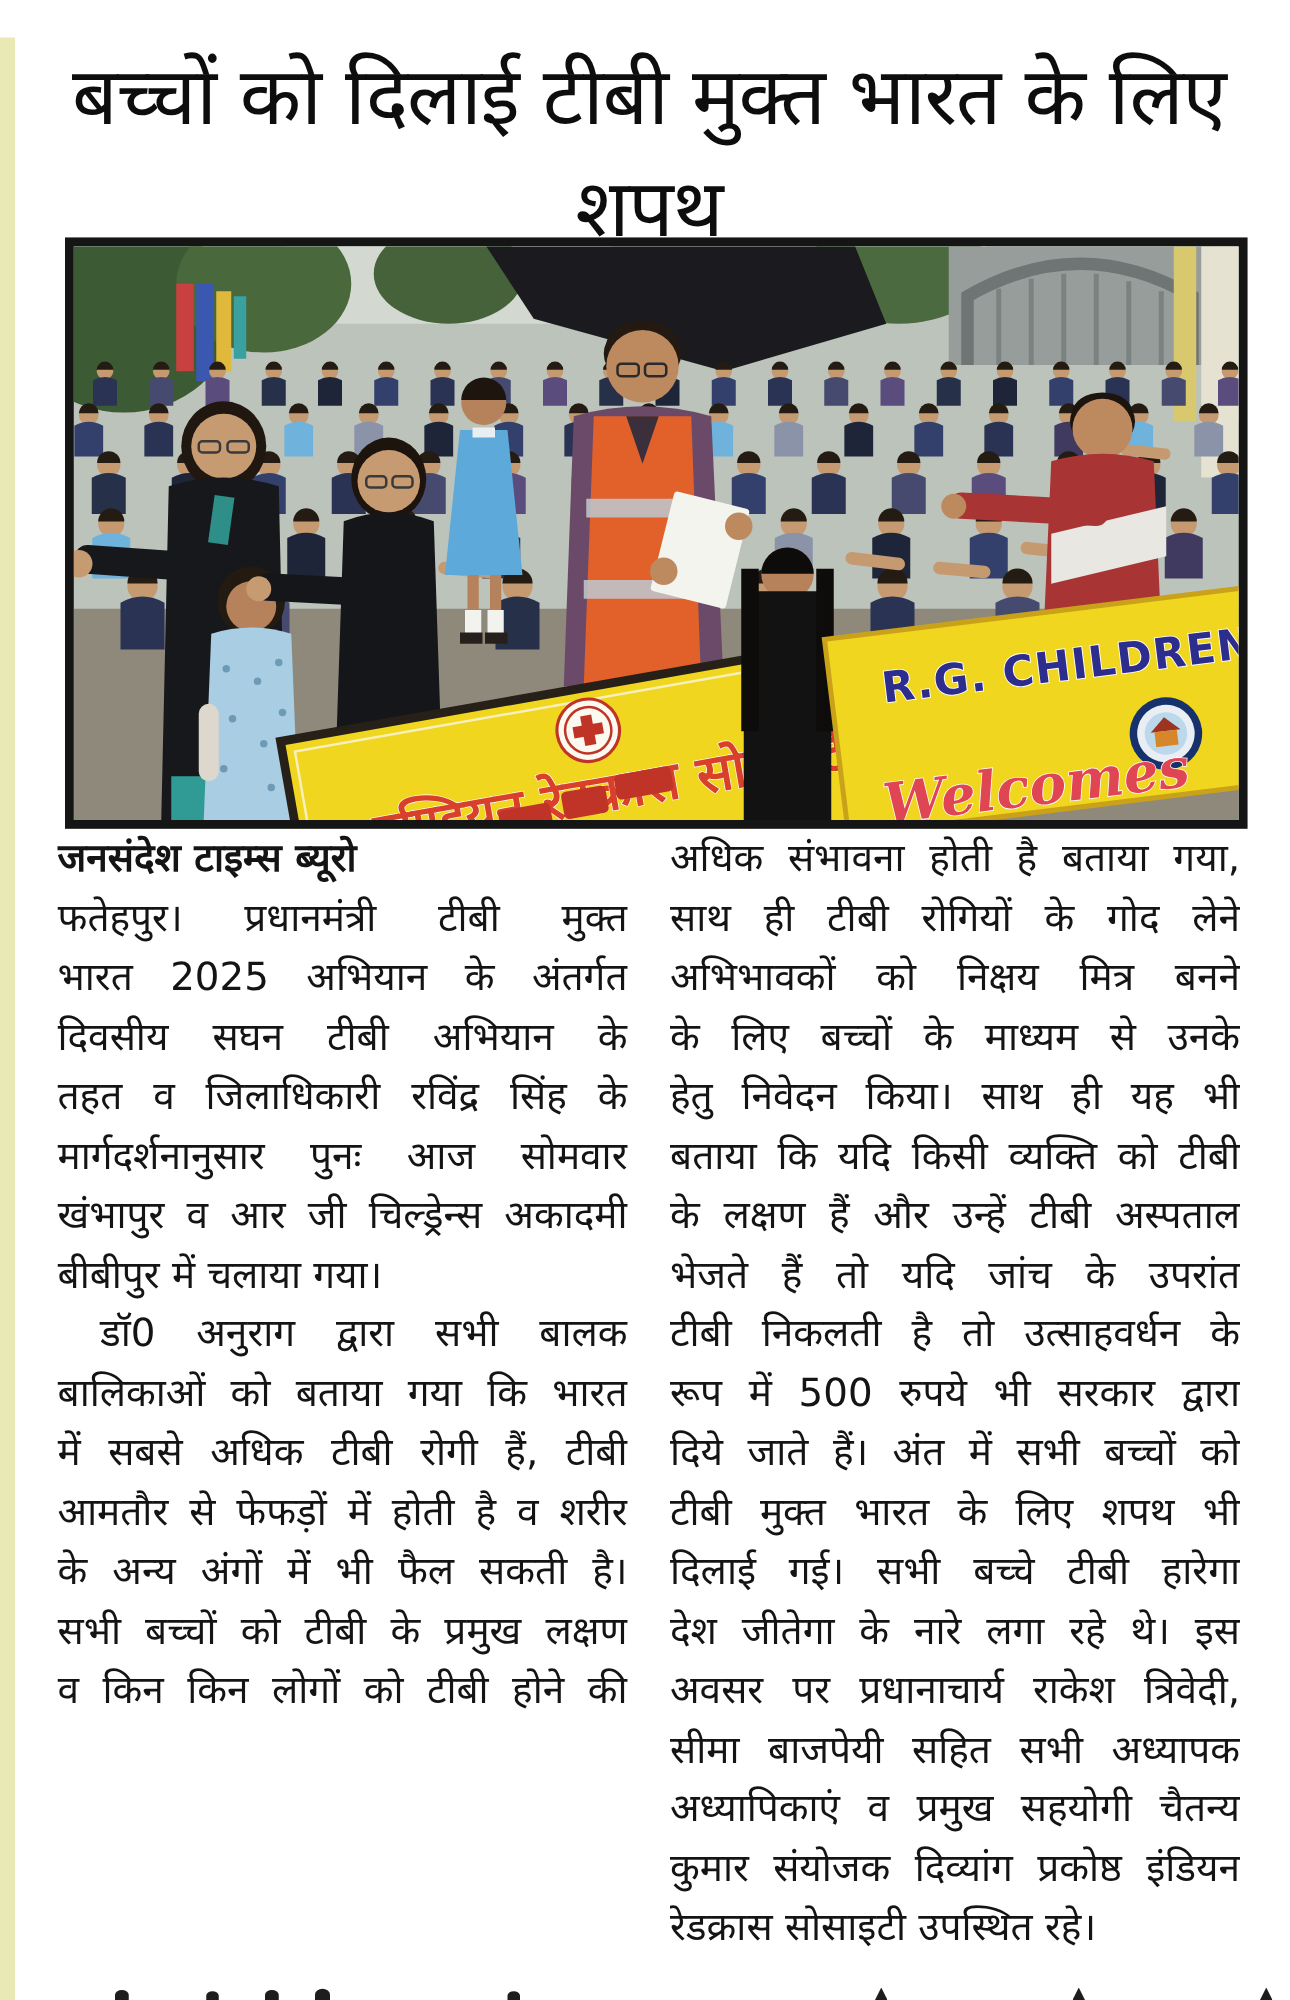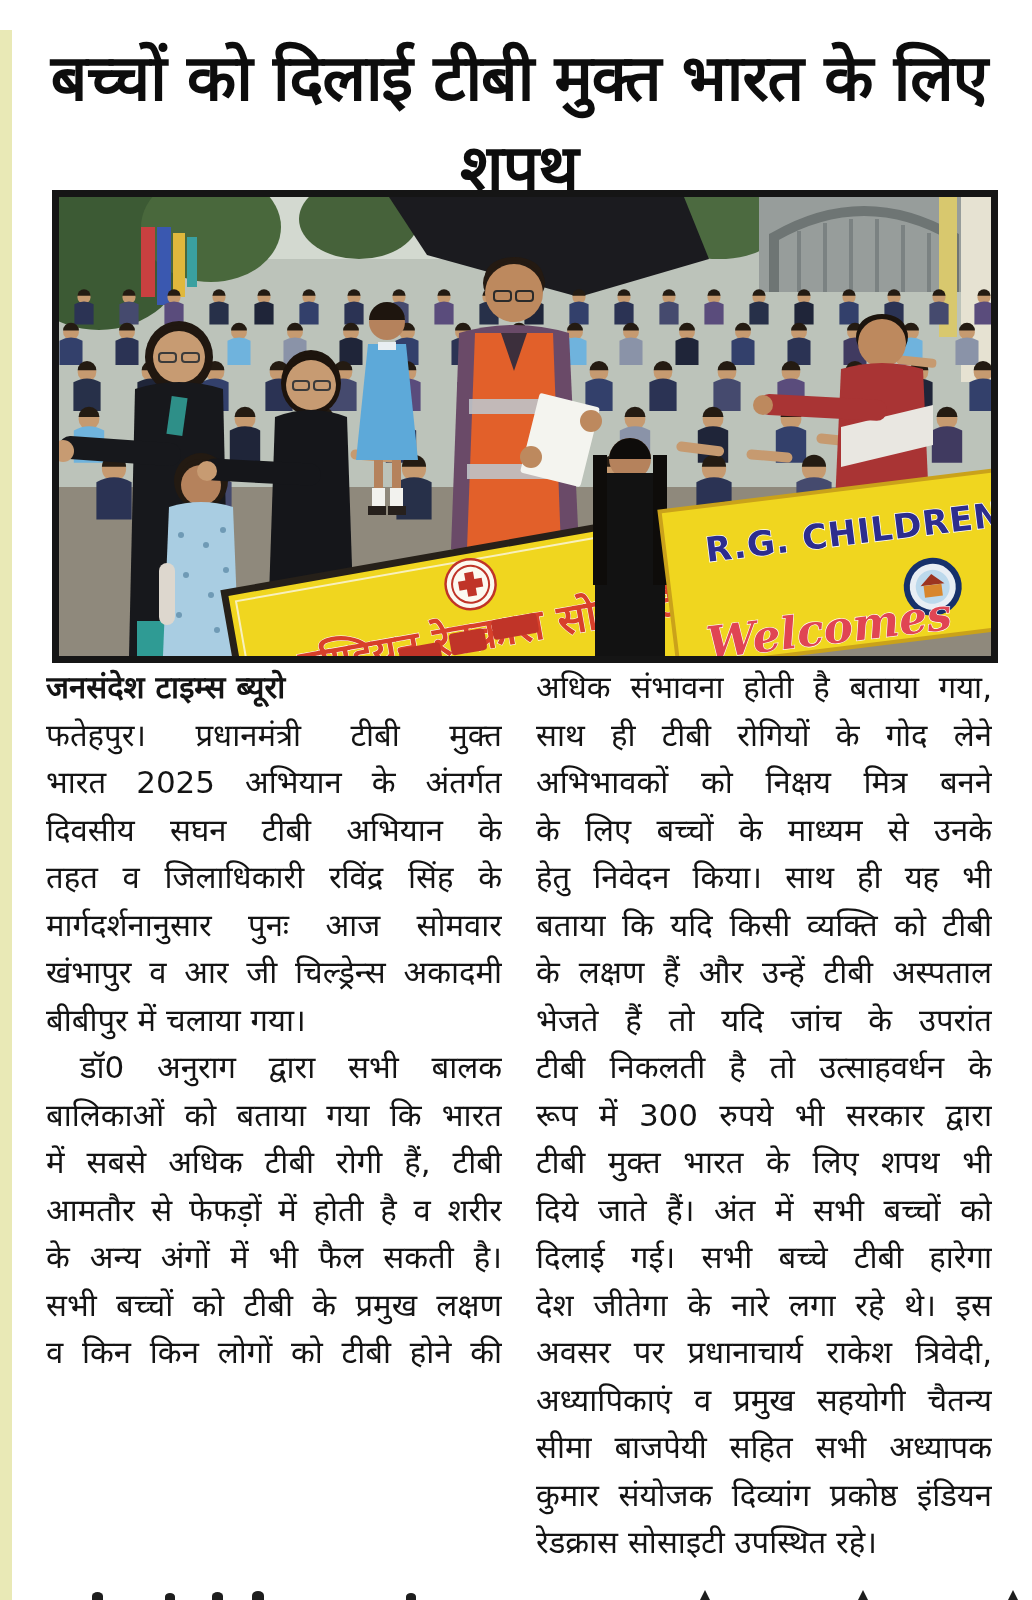--- a/index.html
+++ b/index.html
@@ -1,20 +1,20 @@
 <!DOCTYPE html>
 <html><head>
 <meta charset="utf-8">
 <style>
   html,body{margin:0;padding:0}
   body{width:1032px;height:1600px;position:relative;background:#ffffff;
        font-family:"DejaVu Sans","Liberation Sans",sans-serif;overflow:hidden;color:#141414}
   .edge-stripe{position:absolute;left:0;top:30px;width:12px;height:1570px;background:#e9e9b6}
   .headline{position:absolute;left:40px;right:34px;top:34px;margin:0;text-align:center;
-            font-size:64px;line-height:1.4;font-weight:700;color:#0d0d0d;letter-spacing:-1px}
+            font-size:64px;line-height:1.4;font-weight:400;color:#0d0d0d;letter-spacing:-1px}
   .photo-frame{position:absolute;left:52px;top:190px;width:946px;height:473px;
                border:7px solid #151515;box-sizing:border-box;background:#bcc3ba;overflow:hidden}
   .photo-frame svg{display:block}
   .cols{position:absolute;left:46px;top:664px;width:946px;display:flex;gap:34px}
   .col{width:456px;font-size:31px}
   .line,.byline{height:47.5px;line-height:47.5px;overflow:hidden;white-space:nowrap}
   .line{text-align:justify;text-align-last:justify;white-space:normal}
   .line.noj{text-align-last:left}
   .line.ind{text-indent:34px}
   .byline{font-weight:700}
@@ -302,28 +302,28 @@
     <div id="rightLines">
         <div class="line">अधिक संभावना होती है बताया गया,</div>
         <div class="line">साथ ही टीबी रोगियों के गोद लेने</div>
         <div class="line">अभिभावकों को निक्षय मित्र बनने</div>
         <div class="line">के लिए बच्चों के माध्यम से उनके</div>
         <div class="line">हेतु निवेदन किया। साथ ही यह भी</div>
         <div class="line">बताया कि यदि किसी व्यक्ति को टीबी</div>
         <div class="line">के लक्षण हैं और उन्हें टीबी अस्पताल</div>
         <div class="line">भेजते हैं तो यदि जांच के उपरांत</div>
         <div class="line">टीबी निकलती है तो उत्साहवर्धन के</div>
-        <div class="line">रूप में 300 रुपये भी सरकार द्वारा</div>
+        <div class="line">रूप में 500 रुपये भी सरकार द्वारा</div>
+        <div class="line">दिये जाते हैं। अंत में सभी बच्चों को</div>
         <div class="line">टीबी मुक्त भारत के लिए शपथ भी</div>
-        <div class="line">दिये जाते हैं। अंत में सभी बच्चों को</div>
         <div class="line">दिलाई गई। सभी बच्चे टीबी हारेगा</div>
         <div class="line">देश जीतेगा के नारे लगा रहे थे। इस</div>
         <div class="line">अवसर पर प्रधानाचार्य राकेश त्रिवेदी,</div>
+        <div class="line">सीमा बाजपेयी सहित सभी अध्यापक</div>
         <div class="line">अध्यापिकाएं व प्रमुख सहयोगी चैतन्य</div>
-        <div class="line">सीमा बाजपेयी सहित सभी अध्यापक</div>
         <div class="line">कुमार संयोजक दिव्यांग प्रकोष्ठ इंडियन</div>
         <div class="line noj">रेडक्रास सोसाइटी उपस्थित रहे।</div>
       </div>
   </div>
 </div>
 
 <div>
   <span class="frag dot" style="left:92px;top:1592px;width:11px;height:8px"></span>
   <span class="frag dot" style="left:165px;top:1593px;width:10px;height:7px"></span>
   <span class="frag dot" style="left:212px;top:1592px;width:11px;height:8px"></span>

